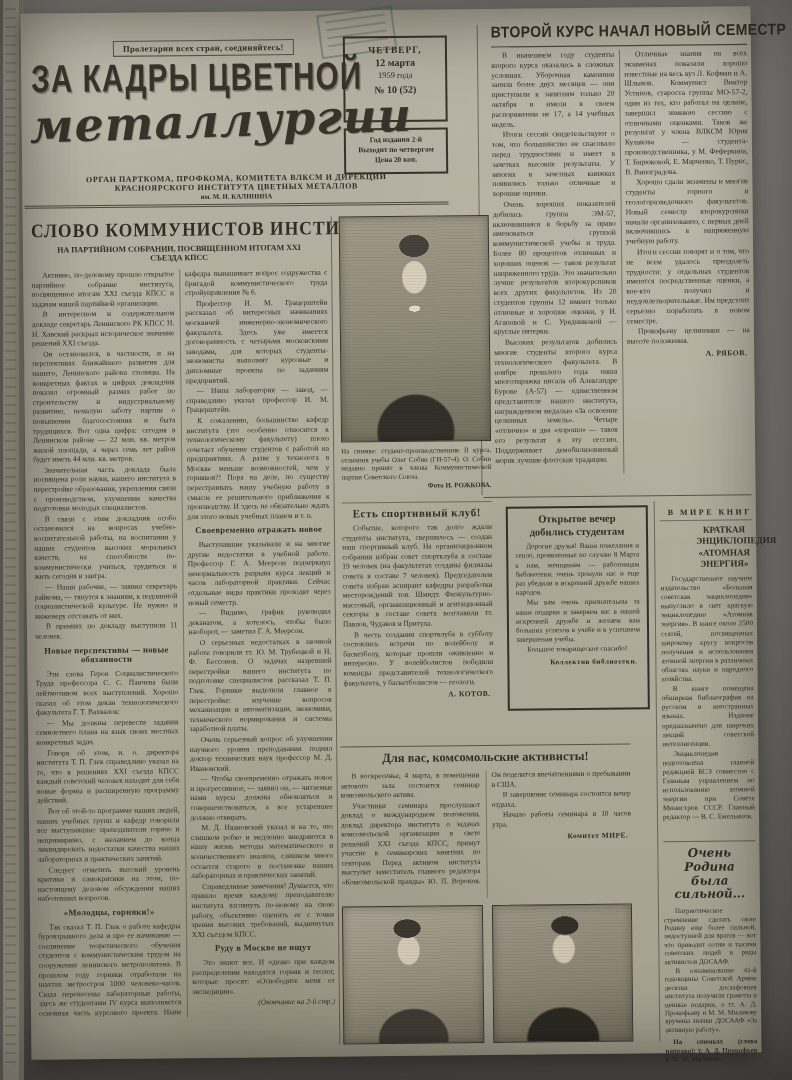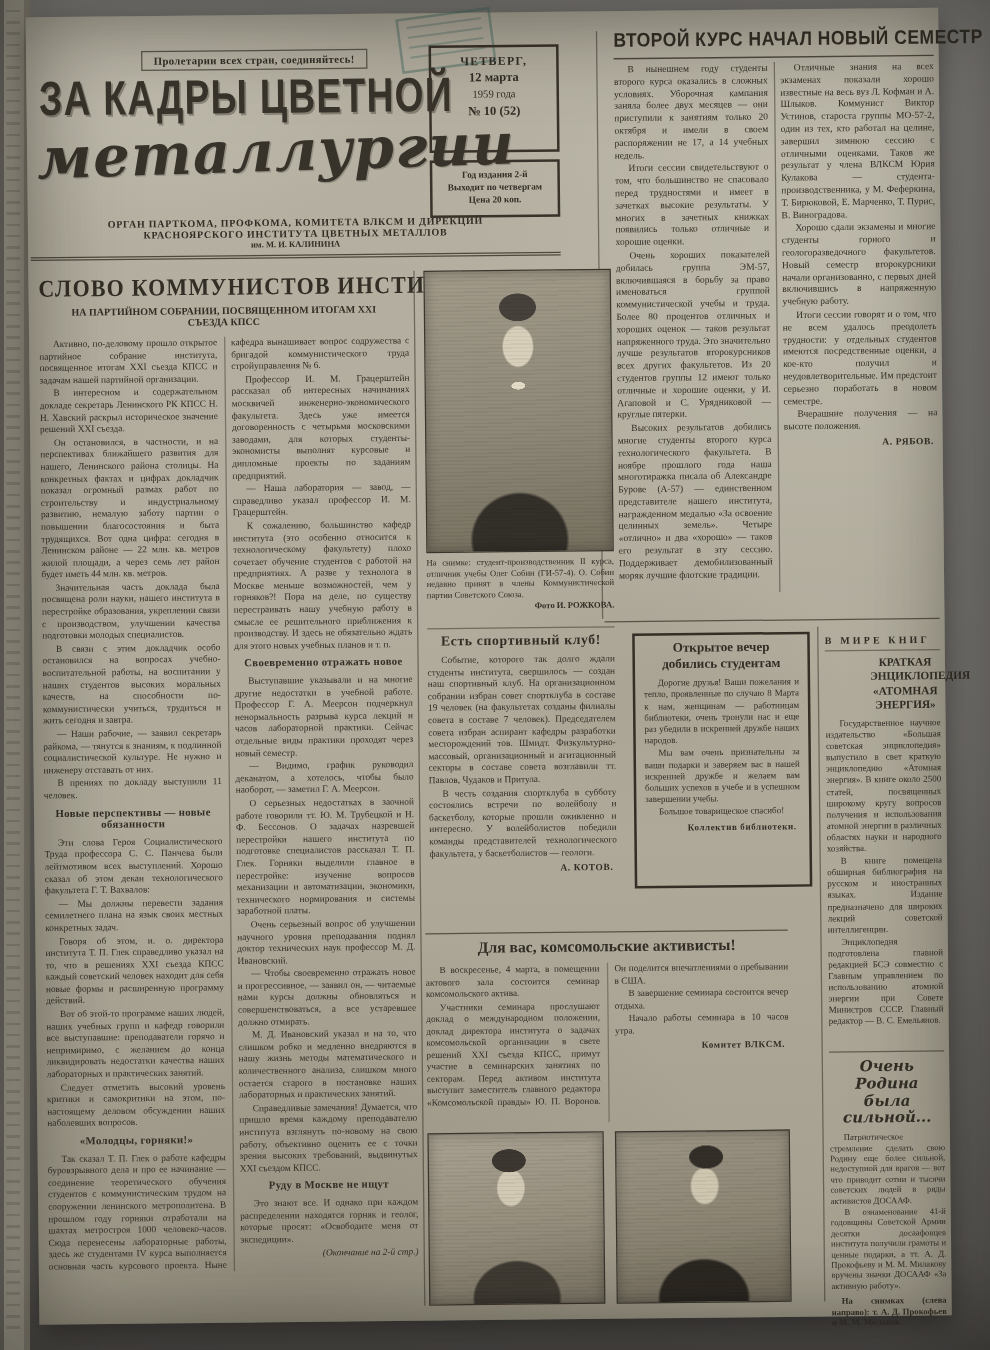--- a/index.html
+++ b/index.html
@@ -96,21 +96,21 @@
   .sport-headline{ font-size:11px; font-weight:bold; text-align:center; letter-spacing:.5px;
     border-top:1px solid rgba(52,46,36,.5); padding-top:4px; margin-bottom:4px; }
   .sport-body{ height:182px; font-size:7.5px; line-height:9.6px; }
 
   .pismo{ left:480px; top:498px; width:142px; height:204px; border:2px solid #332e26; padding:5px 7px; }
   .pismo-headline{ font-size:10.5px; font-weight:bold; text-align:center; line-height:1.2; margin-bottom:4px; }
   .pismo-body{ font-size:7.2px; line-height:9.2px; height:152px; }
   .blk{ display:block; }
 
   .vmk{ left:634px; top:498px; width:92px; }
-  .vmk-section{ font-size:8px; font-weight:bold; text-align:left; letter-spacing:2.5px;
+  .vmk-section{ font-size:8px; font-weight:bold; text-align:right; letter-spacing:2.5px;
     padding:3px 0; margin-bottom:4px; border-bottom:1px solid rgba(52,46,36,.5); }
   .vmk-headline{ font-size:9px; font-weight:bold; text-align:center; line-height:1.25; margin-bottom:5px;margin-left:36px; }
   .vmk-body{ font-size:7.2px; line-height:9.1px; height:248px; }
 
   .komsomol{ left:312px; top:736px; width:290px; border-top:1px solid rgba(52,46,36,.7); padding-top:4px; }
   .komsomol-headline{ font-size:12.5px; font-weight:bold; text-align:center; margin-bottom:5px; }
   .komsomol-body{ height:128px; columns:2; column-gap:12px; column-rule:1px solid rgba(52,46,36,.4);
     font-size:7.4px; line-height:9.5px; }
 
   .photos-bottom{ position:absolute; left:312px; top:896px; width:290px; display:flex; gap:9px; }
@@ -175,21 +175,21 @@
   <div class="art vtoroy">
     <div class="vtoroy-headline">ВТОРОЙ КУРС НАЧАЛ НОВЫЙ СЕМЕСТР</div>
     <div class="art-body vtoroy-body">
         <p class="it-p">В нынешнем году студенты второго курса оказались в сложных условиях. Уборочная кампания заняла более двух месяцев — они приступили к занятиям только 20 октября и имели в своем распоряжении не 17, а 14 учебных недель.</p>
         <p class="it-p">Итоги сессии свидетельствуют о том, что большинство не спасовало перед трудностями и имеет в зачетках высокие результаты. У многих в зачетных книжках появились только отличные и хорошие оценки.</p>
         <p class="it-p">Очень хороших показателей добилась группа ЭМ-57, включившаяся в борьбу за право именоваться группой коммунистической учебы и труда. Более 80 процентов отличных и хороших оценок — таков результат напряженного труда. Это значительно лучше результатов второкурсников всех других факультетов. Из 20 студентов группы 12 имеют только отличные и хорошие оценки, у И. Агаповой и С. Урядниковой — круглые пятерки.</p>
         <p class="it-p">Высоких результатов добились многие студенты второго курса технологического факультета. В ноябре прошлого года наша многотиражка писала об Александре Бурове (А-57) — единственном представителе нашего института, награжденном медалью «За освоение целинных земель». Четыре «отлично» и два «хорошо» — таков его результат в эту сессию. Поддерживает демобилизованный моряк лучшие флотские традиции.</p>
         <p class="it-p">Отличные знания на всех экзаменах показали хорошо известные на весь вуз Л. Кофман и А. Шлыков. Коммунист Виктор Устинов, староста группы МО-57-2, один из тех, кто работал на целине, завершил зимнюю сессию с отличными оценками. Таков же результат у члена ВЛКСМ Юрия Кулакова — студента-производственника, у М. Феферкина, Т. Бирюковой, Е. Марченко, Т. Пурис, В. Виноградова.</p>
         <p class="it-p">Хорошо сдали экзамены и многие студенты горного и геологоразведочного факультетов. Новый семестр второкурсники начали организованно, с первых дней включившись в напряженную учебную работу.</p>
         <p class="it-p">Итоги сессии говорят и о том, что не всем удалось преодолеть трудности: у отдельных студентов имеются посредственные оценки, а кое-кто получил и неудовлетворительные. Им предстоит серьезно поработать в новом семестре.</p>
-        <p class="it-p">Вчерашние получения — на высоте положения.</p>
+        <p class="it-p">Прокофьеву целинники — на высоте положения.</p>
         <p class="it-sig">А. РЯБОВ.</p>
       </div>
   </div>
 
   <div class="art slovo">
     <div class="slovo-headline">СЛОВО КОММУНИСТОВ ИНСТИТУТА</div>
     <div class="slovo-subhead">НА ПАРТИЙНОМ СОБРАНИИ, ПОСВЯЩЕННОМ ИТОГАМ XXI СЪЕЗДА КПСС</div>
     <div class="art-body slovo-body">
         <p class="it-p">Активно, по-деловому прошло открытое партийное собрание института, посвященное итогам XXI съезда КПСС и задачам нашей партийной организации.</p>
         <p class="it-p">В интересном и содержательном докладе секретарь Ленинского РК КПСС Н. Н. Хавский раскрыл историческое значение решений XXI съезда.</p>
@@ -264,21 +264,21 @@
       </div>
   </div>
 
   <div class="art komsomol">
     <div class="komsomol-headline">Для вас, комсомольские активисты!</div>
     <div class="art-body komsomol-body">
         <p class="it-p">В воскресенье, 4 марта, в помещении актового зала состоится семинар комсомольского актива.</p>
         <p class="it-p">Участники семинара прослушают доклад о международном положении, доклад директора института о задачах комсомольской организации в свете решений XXI съезда КПСС, примут участие в семинарских занятиях по секторам. Перед активом института выступит заместитель главного редактора «Комсомольской правды» Ю. П. Воронов. Он поделится впечатлениями о пребывании в США.</p>
         <p class="it-p">В завершение семинара состоится вечер отдыха.</p>
         <p class="it-p">Начало работы семинара в 10 часов утра.</p>
-        <p class="it-sig">Комитет ВЛКСМ.</p>
+        <p class="it-sig">Комитет МИРЕ.</p>
       </div>
   </div>
 
   <div class="photos-bottom">
     <div class="photo photo-a"></div>
     <div class="photo photo-b"></div>
   </div>
 
   <div class="art rodina">
     <div class="rodina-headline">

